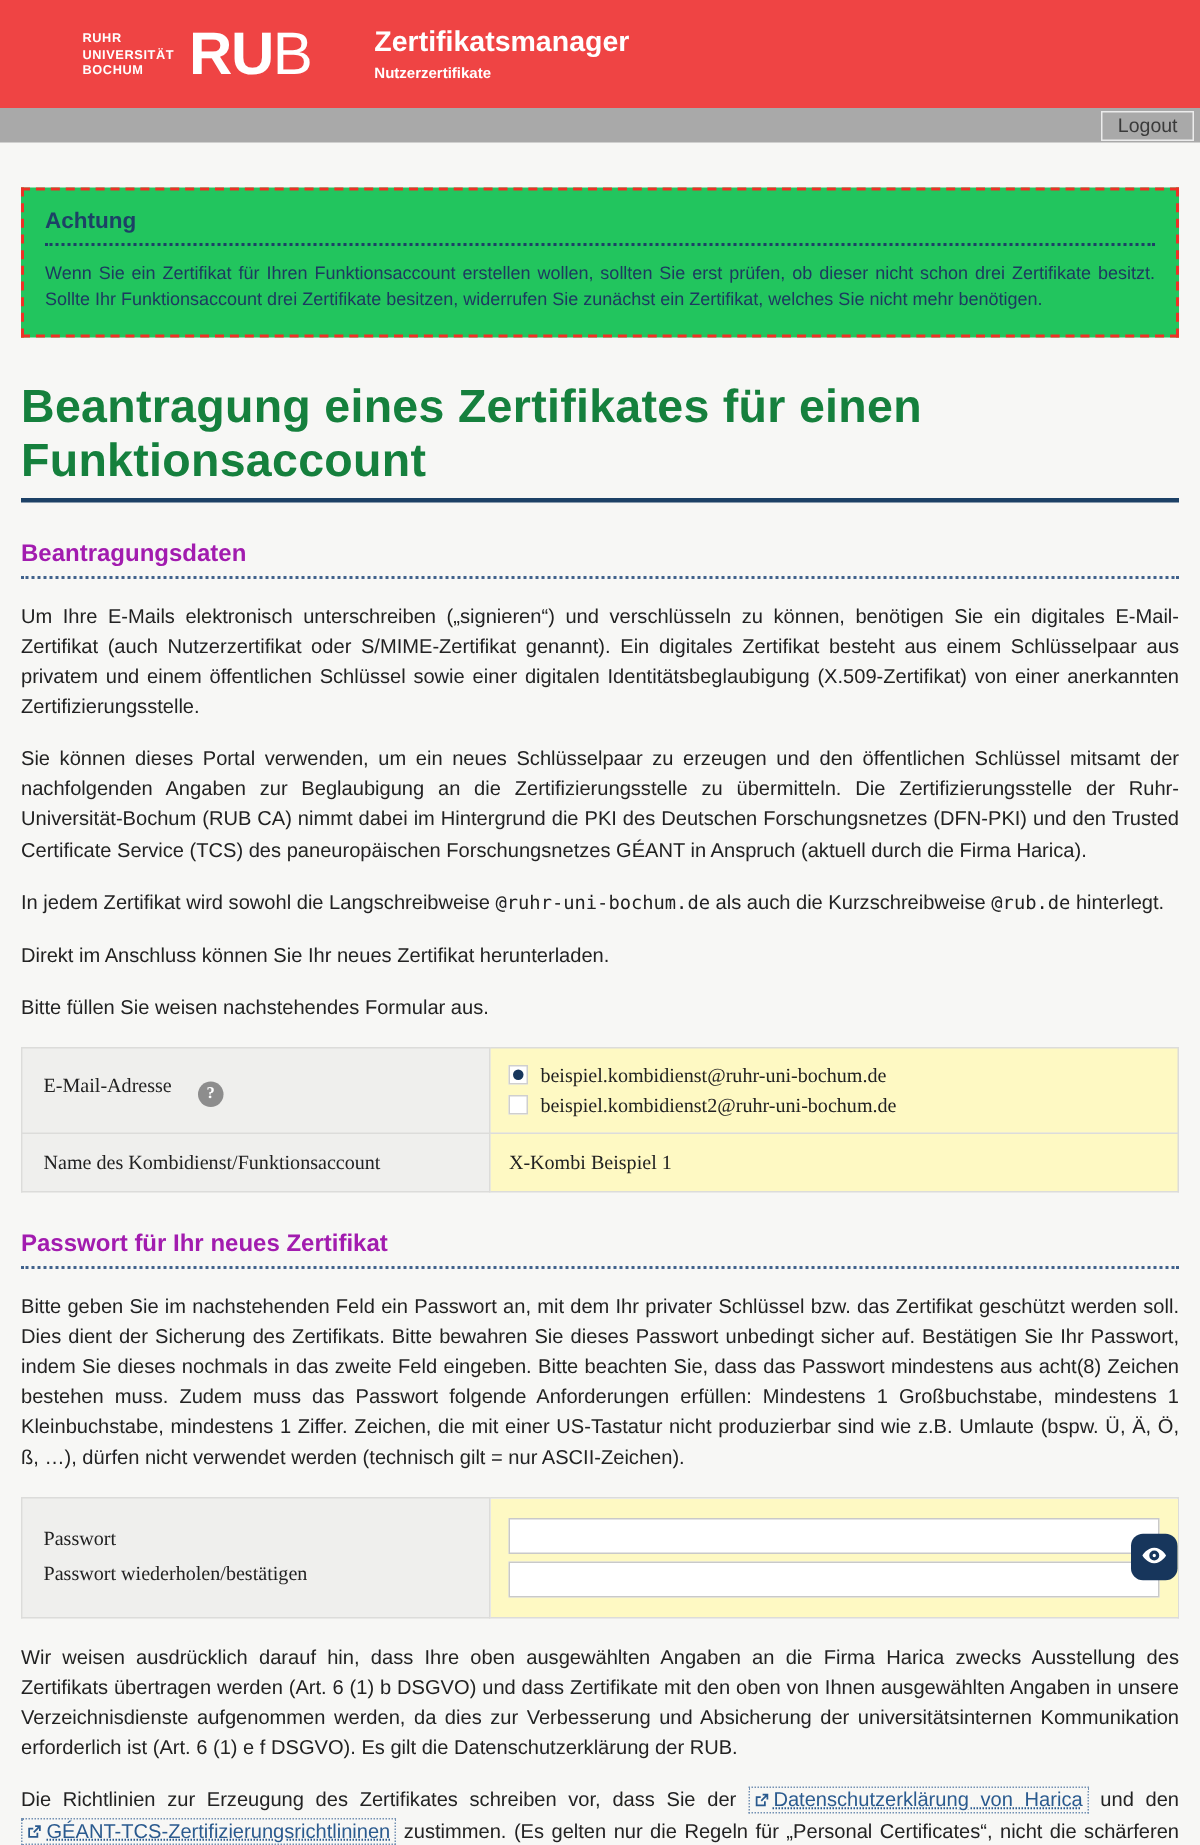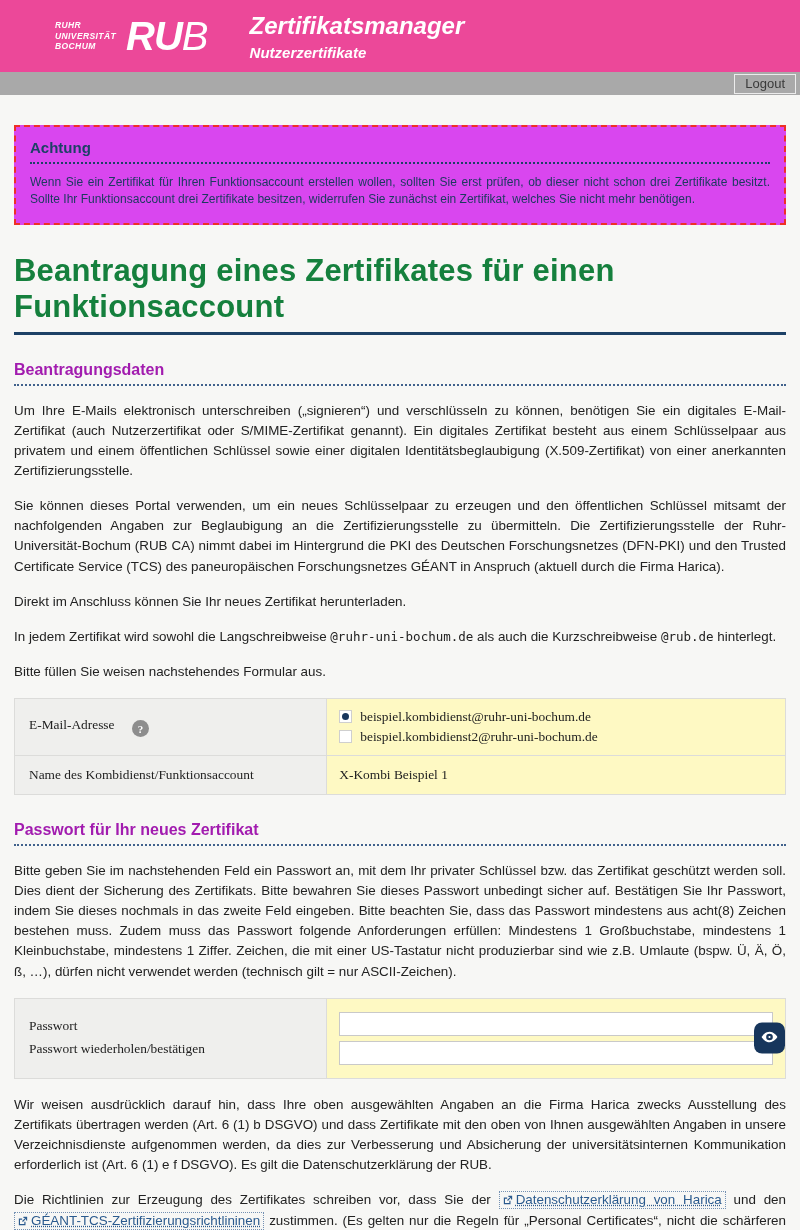--- a/index.html
+++ b/index.html
@@ -6,53 +6,53 @@
   html,body { background:#f7f7f5; }
   body {
     width: 800px;
     font-family: "Liberation Sans", sans-serif;
     color:#222;
   }
   .page-wrap { min-height:1230px; display:flex; flex-direction:column; }
 
   
   .app-header{
-    background:#ec4899; color:#fff;
+    background:#ef4444; color:#fff;
     display:flex; align-items:center;
-    height:72px; padding-left:55px;font-style:italic;
+    height:72px; padding-left:55px;
   }
   .logo{ display:flex; align-items:center; }
   .logo-small{
     font-size:8.5px; font-weight:bold; letter-spacing:0.4px;
     line-height:1.25; text-transform:uppercase;
   }
   .logo-wordmark{ font-size:40px; line-height:1; margin-left:10px; letter-spacing:-1px; }
   .logo-ru{ font-weight:bold; }
   .logo-b{ font-weight:100; }
   .app-titles{ margin-left:42px; }
-  .app-title{ font-size:24px; font-weight:bold; }
-  .app-subtitle{ font-size:15px; font-weight:bold; margin-top:4px; }
+  .app-title{ font-size:19px; font-weight:bold; }
+  .app-subtitle{ font-size:10px; font-weight:bold; margin-top:4px; }
 
   
   .logout-bar{
     background:#a9a9a9; height:23px;
     display:flex; justify-content:flex-end; align-items:center;
     padding-right:4px;
   }
   .logout-btn{
     background:transparent; border:1px solid #ececec;
     color:#3a3a3a; font-size:13px; line-height:1;
     padding:2px 10px 3px; font-family:inherit; cursor:pointer;
   }
 
   
   .content{ padding:30px 14px 0; }
 
   .warning-box{
-    background:#d946ef; border:2px dashed #ee3026;
+    background:#22c55e; border:2px dashed #ee3026;
     padding:12px 14px 14px; margin-bottom:28px;
   }
   .warning-title{
     color:#1d4166; font-size:15px; font-weight:bold;
     border-bottom:2px dotted #1d4166; padding-bottom:6px; margin-bottom:10px;
   }
   .warning-body{ color:#1d3a60; font-size:12px; line-height:1.45; text-align:justify; }
 
   h1.page-title{
     color:#15803d; font-size:31px; font-weight:bold;
@@ -149,22 +149,22 @@
       <div class="warning-title">Achtung</div>
       <div class="warning-body">Wenn Sie ein Zertifikat für Ihren Funktionsaccount erstellen wollen, sollten Sie erst prüfen, ob dieser nicht schon drei Zertifikate besitzt. Sollte Ihr Funktionsaccount drei Zertifikate besitzen, widerrufen Sie zunächst ein Zertifikat, welches Sie nicht mehr benötigen.</div>
     </div>
 
     <h1 class="page-title">Beantragung eines Zertifikates für einen Funktionsaccount</h1>
 
     <h2 class="section-heading">Beantragungsdaten</h2>
 
     <p class="body-text">Um Ihre E-Mails elektronisch unterschreiben („signieren“) und verschlüsseln zu können, benötigen Sie ein digitales E-Mail-Zertifikat (auch Nutzerzertifikat oder S/MIME-Zertifikat genannt). Ein digitales Zertifikat besteht aus einem Schlüsselpaar aus privatem und einem öffentlichen Schlüssel sowie einer digitalen Identitätsbeglaubigung (X.509-Zertifikat) von einer anerkannten Zertifizierungsstelle.</p>
     <p class="body-text">Sie können dieses Portal verwenden, um ein neues Schlüsselpaar zu erzeugen und den öffentlichen Schlüssel mitsamt der nachfolgenden Angaben zur Beglaubigung an die Zertifizierungsstelle zu übermitteln. Die Zertifizierungsstelle der Ruhr-Universität-Bochum (RUB CA) nimmt dabei im Hintergrund die PKI des Deutschen Forschungsnetzes (DFN-PKI) und den Trusted Certificate Service (TCS) des paneuropäischen Forschungsnetzes GÉANT in Anspruch (aktuell durch die Firma Harica).</p>
+    <p class="body-text"><span>In jedem Zertifikat wird sowohl die Langschreibweise </span><span class="mono">@ruhr-uni-bochum.de</span><span> als auch die Kurzschreibweise </span><span class="mono">@rub.de</span><span> hinterlegt.</span></p>
     <p class="body-text">Direkt im Anschluss können Sie Ihr neues Zertifikat herunterladen.</p>
-    <p class="body-text"><span>In jedem Zertifikat wird sowohl die Langschreibweise </span><span class="mono">@ruhr-uni-bochum.de</span><span> als auch die Kurzschreibweise </span><span class="mono">@rub.de</span><span> hinterlegt.</span></p>
     <p class="body-text">Bitte füllen Sie weisen nachstehendes Formular aus.</p>
 
     <table class="form-table">
       <tbody>
           <tr>
         <td class="label-cell">
           <span>E-Mail-Adresse</span>
           <span class="help-icon">?</span>
         </td>
         <td class="value-cell">

